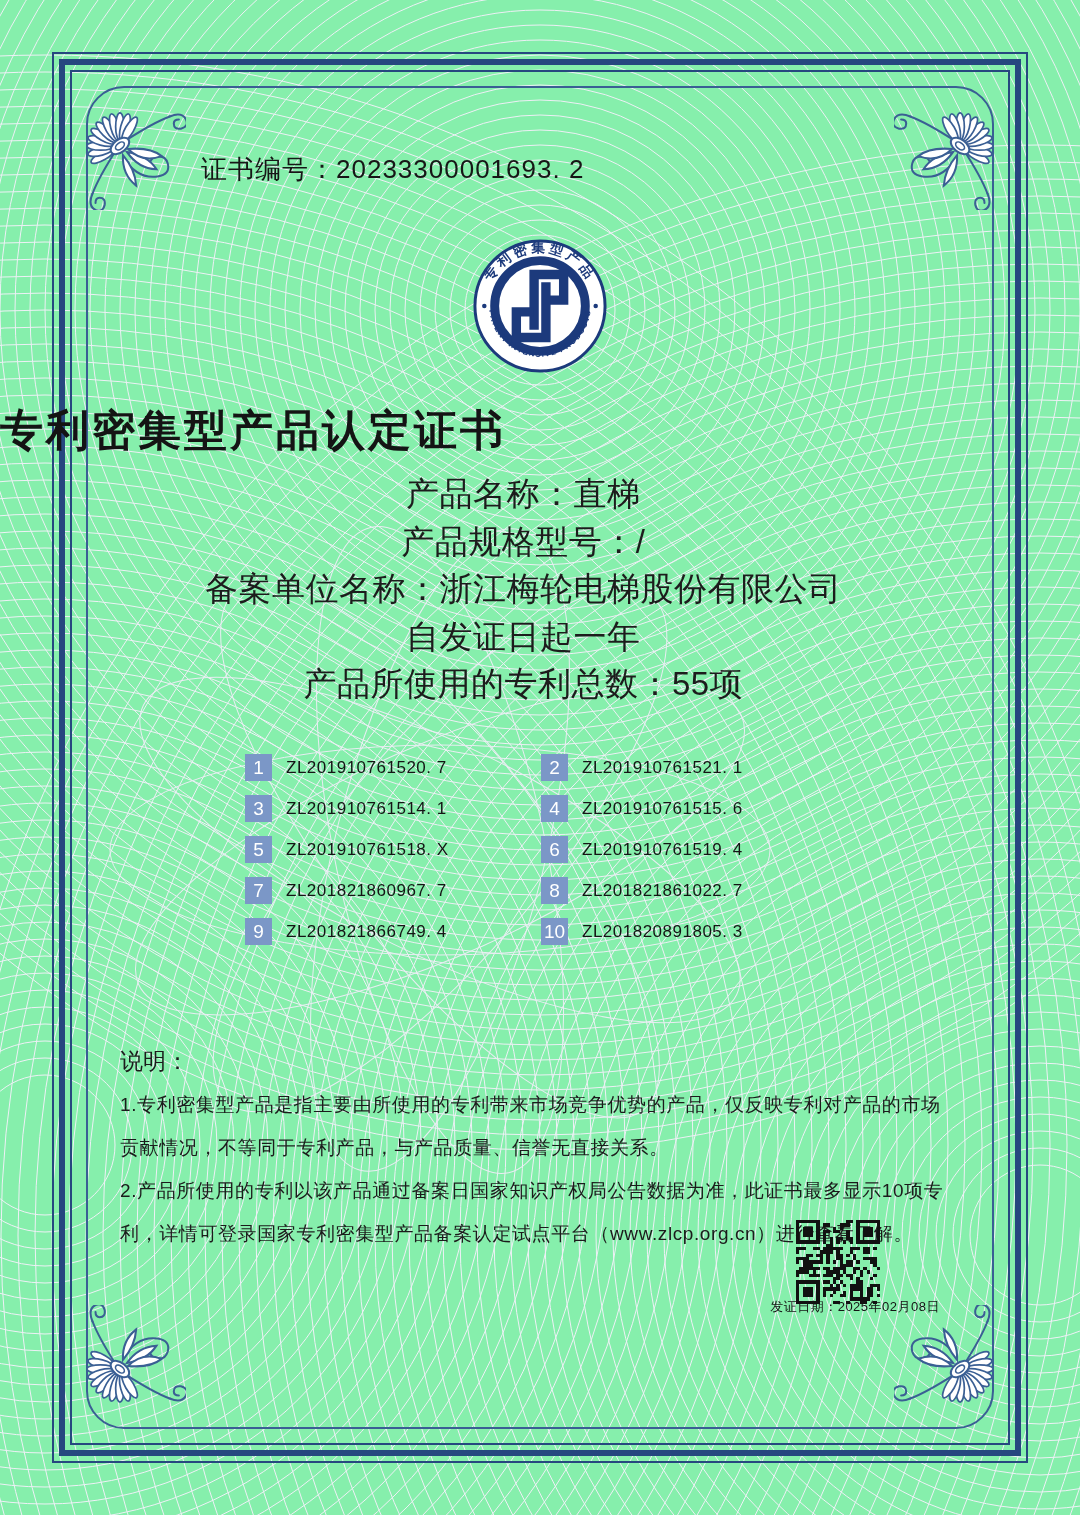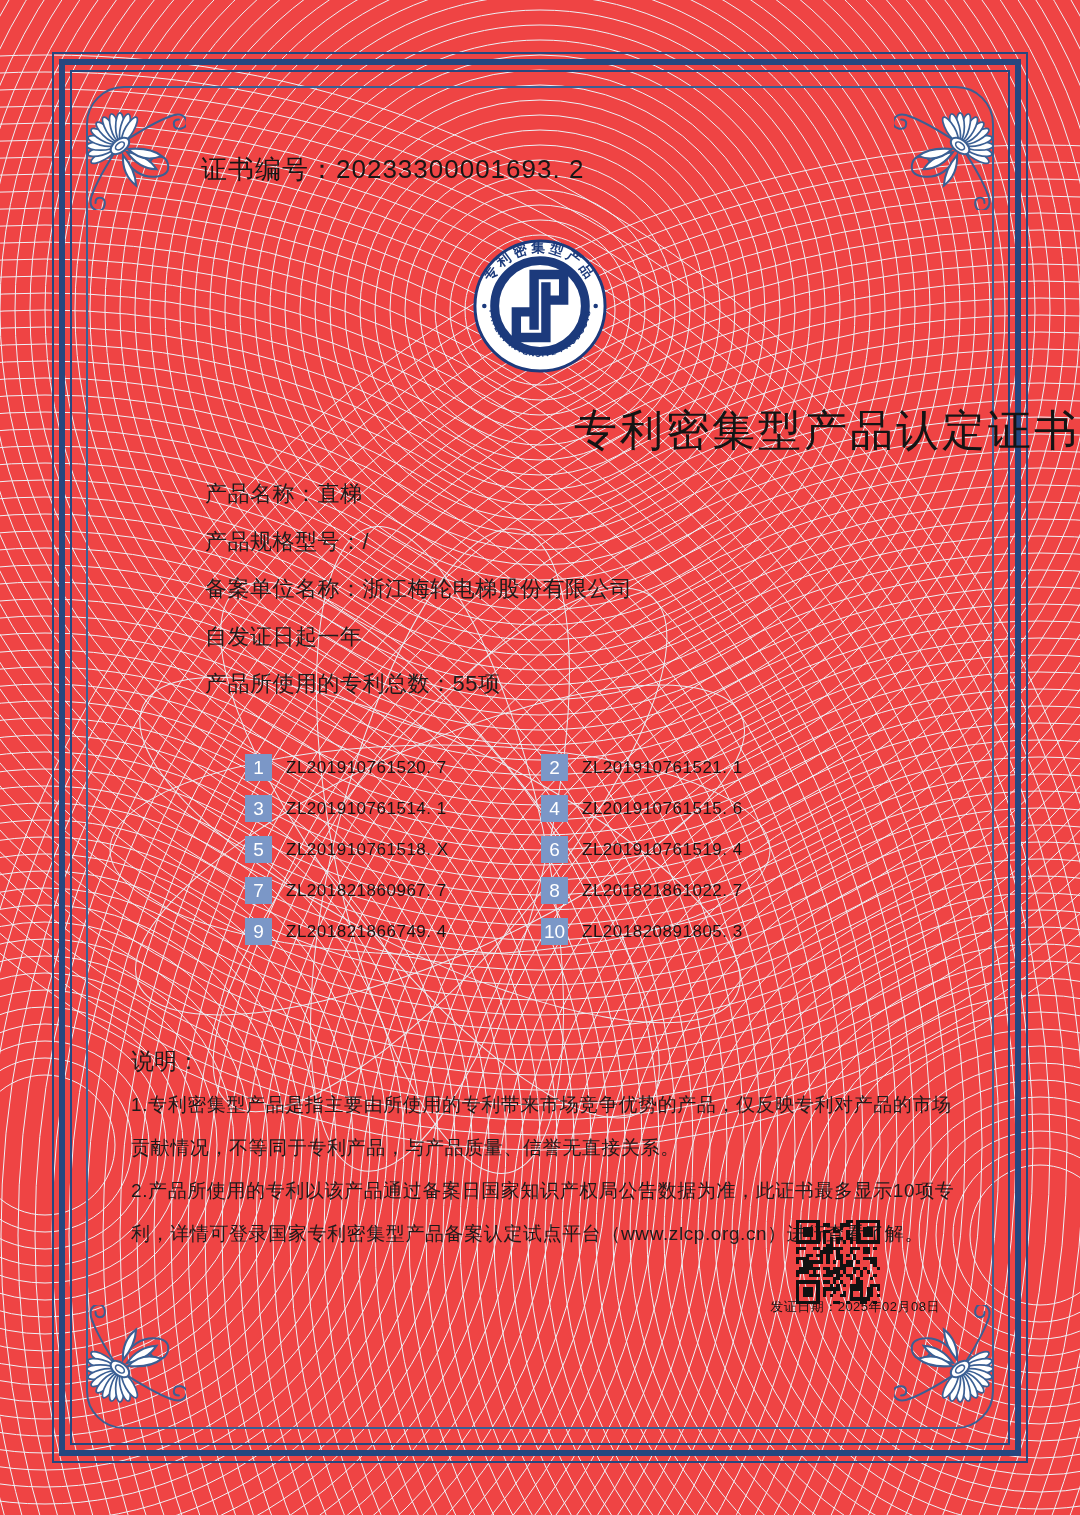--- a/index.html
+++ b/index.html
@@ -1,51 +1,51 @@
 <!DOCTYPE html>
 <html><head>
 <meta charset="utf-8">
 <style>
   html,body{margin:0;padding:0;background:#ffffff;}
-  .page{position:relative;width:1080px;height:1515px;background:#ef4444;overflow:hidden;
+  .page{position:relative;width:1080px;height:1515px;background:#86efac;overflow:hidden;
         font-family:"Liberation Sans","DejaVu Sans",sans-serif;color:#1b1b1b;}
   
   #bg-svg{position:absolute;left:0;top:0;width:1080px;height:1515px;}
   
   .frame{position:absolute;pointer-events:none;}
   .f1{inset:52px;border:2px solid #26477f;}
   .f2{inset:59px;border:6px solid #26477f;}
   .f3{inset:70px;border:2px solid #26477f;}
   .f4{inset:86px;border:2px solid #3a5f94;border-radius:38px;}
   
   .orn{position:absolute;width:122px;height:122px;}
   .orn.tl{left:64px;top:88px;}
   .orn.tr{left:894px;top:88px;transform:scaleX(-1);}
   .orn.bl{left:64px;top:1305px;transform:scaleY(-1);}
   .orn.br{left:894px;top:1305px;transform:rotate(180deg);}
   
   .cert-no{position:absolute;left:201px;top:152px;font-size:26px;letter-spacing:1px;color:#161616;}
   
   .seal{position:absolute;left:471px;top:237px;width:138px;height:138px;}
   
-  .title{position:absolute;left:0;top:402px;width:100%;text-align:right;
-         font-family:"Liberation Serif","DejaVu Serif",serif;font-weight:normal;
+  .title{position:absolute;left:0;top:402px;width:100%;text-align:left;
+         font-family:"Liberation Serif","DejaVu Serif",serif;font-weight:bold;
          font-size:43px;letter-spacing:3px;color:#141414;}
   
   .fields{position:absolute;left:205px;top:470px;}
-  .field{display:flex;font-size:22px;line-height:47.6px;color:#1c1c1c;letter-spacing:0.5px;}
+  .field{display:flex;font-size:33px;line-height:47.6px;color:#1c1c1c;letter-spacing:0.5px;justify-content:center;}
   
   .patents{position:absolute;left:245px;top:754px;display:grid;
            grid-template-columns:296px 296px;row-gap:14px;}
   .patent{display:flex;align-items:center;gap:14px;height:27px;}
   .badge{width:27px;height:27px;background:#7b97c7;color:#ffffff;font-size:19px;
          display:flex;align-items:center;justify-content:center;flex:0 0 27px;}
   .pid{font-size:17px;color:#141414;letter-spacing:0.5px;white-space:nowrap;}
   
-  .notes{position:absolute;left:131px;top:1040px;width:824px;}
+  .notes{position:absolute;left:120px;top:1040px;width:824px;}
   .notes-h{font-size:23px;line-height:43px;color:#1b1b1b;}
   .notes p{margin:0;font-size:19px;line-height:43px;color:#1b1b1b;letter-spacing:0.6px;}
   
   .qr{position:absolute;left:796px;top:1220px;width:84px;height:84px;}
   .issue-date{position:absolute;right:140px;top:1298px;font-size:13px;color:#141414;letter-spacing:0.5px;}
 </style>
 </head>
 <body>
 
 <div class="page">

